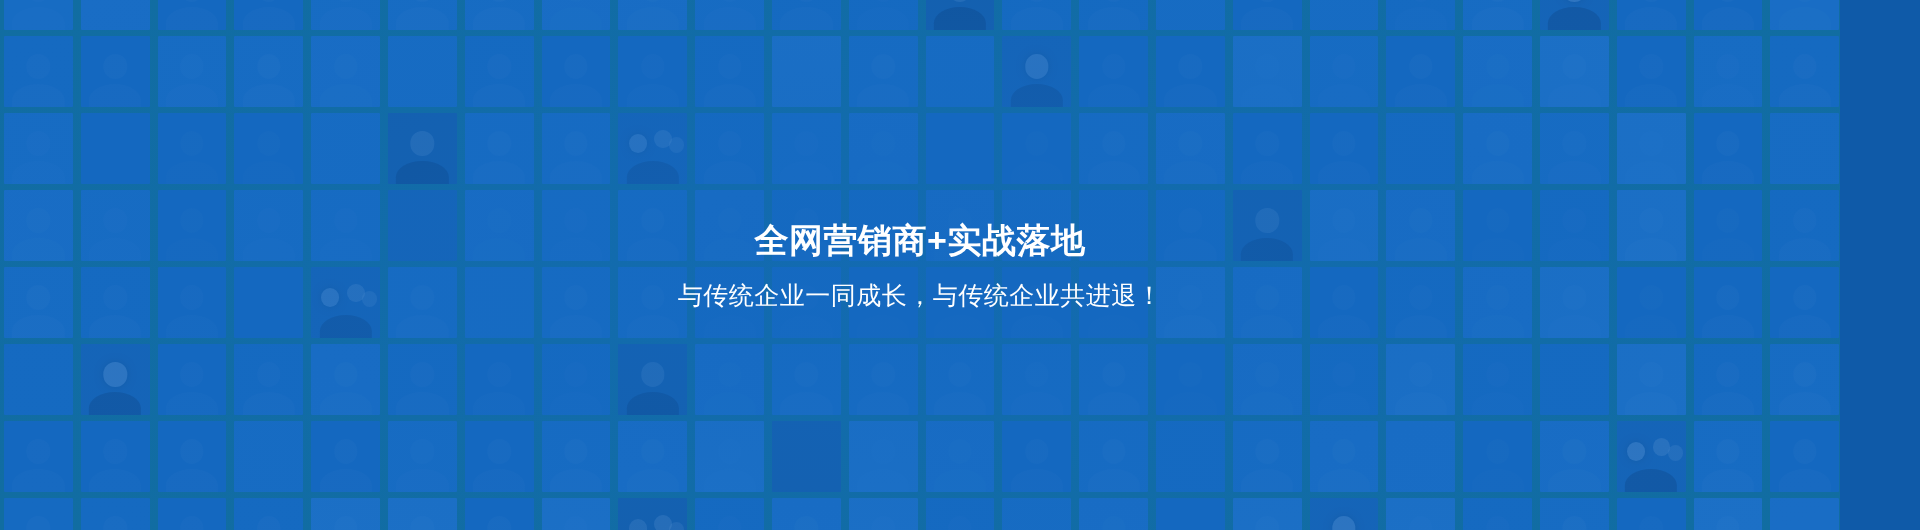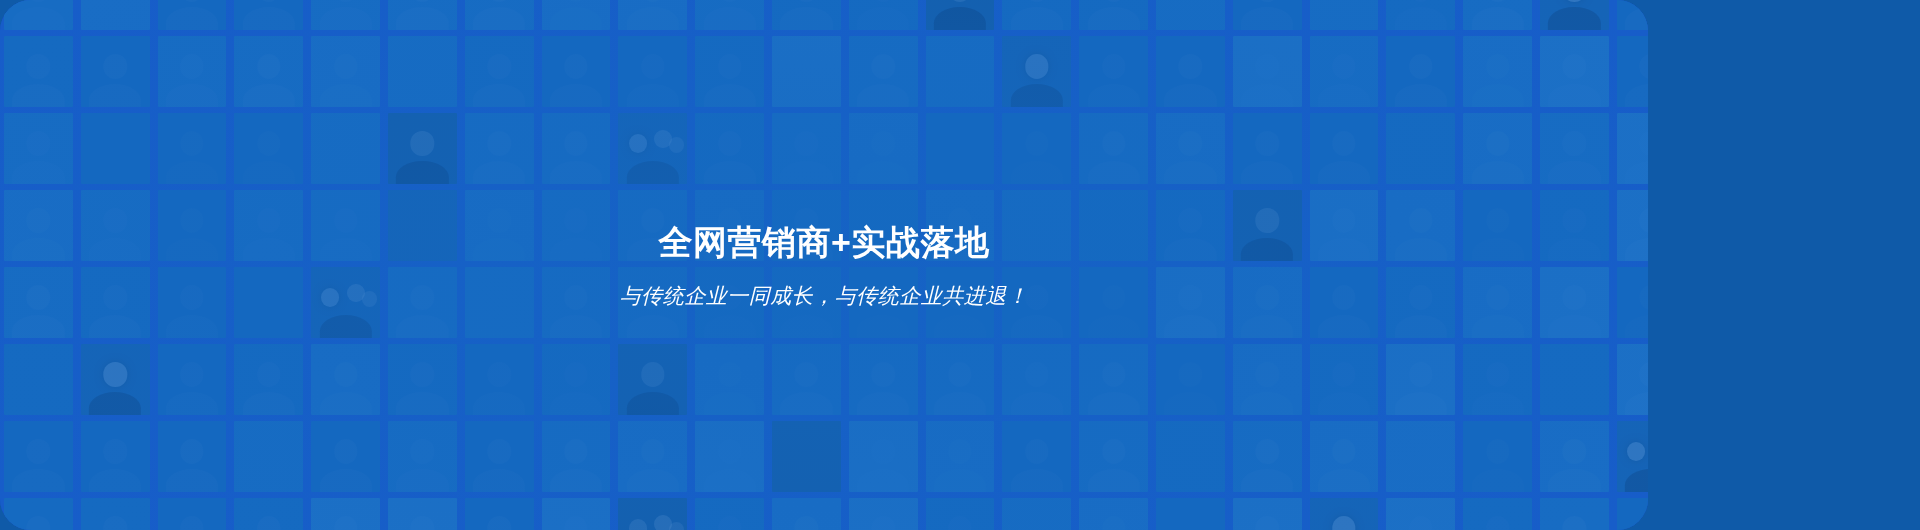--- a/index.html
+++ b/index.html
@@ -7,25 +7,24 @@
     margin: 0;
     padding: 0;
     background: #0f5aa8;
   }
   body {
     font-family: "Liberation Sans", "DejaVu Sans", sans-serif;
   }
 
   .banner {
     position: relative;
-    width: 1648px;
+    width: 1840px;
     height: 530px;
     overflow: hidden;
-    background-color: #1d4ed8;
-    border-radius: 31px;
+    background-color: #0f766e;
   }
 
   
   .mosaic {
     position: absolute;
     left: 0;
     top: -44px;
     width: 1920px;
     height: 620px;
     display: grid;
@@ -150,26 +149,25 @@
   .headline {
     font-size: 34px;
     font-weight: bold;
     line-height: 1;
     letter-spacing: .5px;
     white-space: nowrap;
   }
   .headline.l1 { margin-bottom: 26px; }
   .headline.l2 { margin-bottom: 36px; }
   .subtitle {
-    font-size: 21px;
+    font-size: 25px;
     font-weight: normal;
     line-height: 1;
     letter-spacing: .5px;
     white-space: nowrap;
-    font-style: italic;
   }
 </style>
 </head>
 <body>
 
 <div class="banner">
 
   <div class="mosaic" id="mosaic">
       <div class="tile v1 dim">
         <div class="ph"></div>

